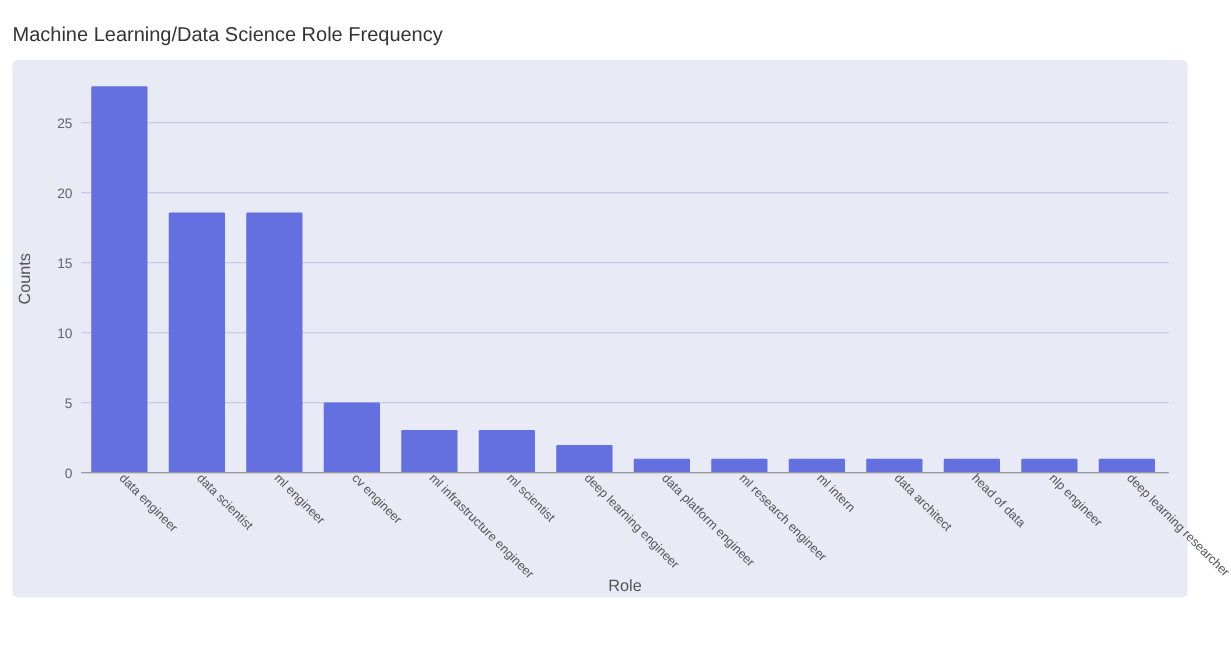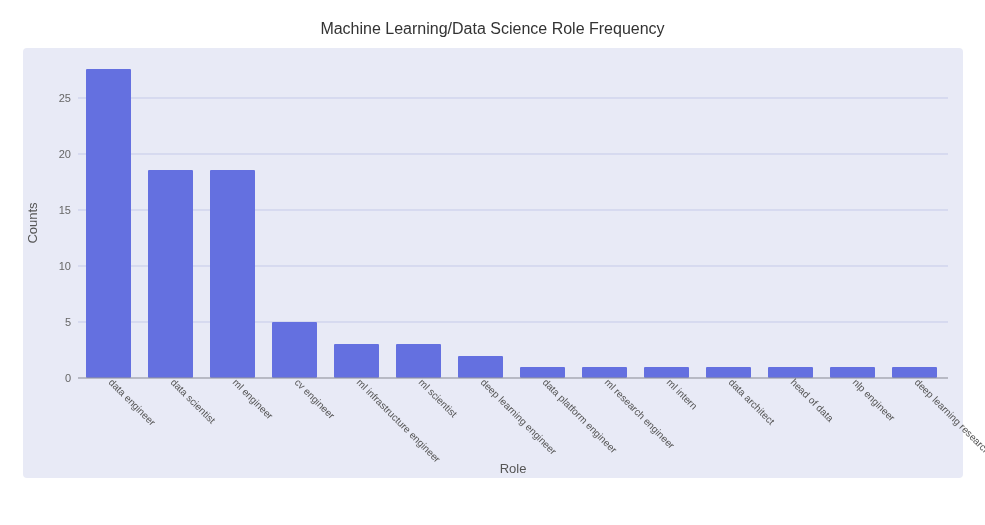--- a/index.html
+++ b/index.html
@@ -13,21 +13,21 @@
       align-items: center;
       justify-content: center;
     }
     .chart-container {
       width: 985px;
       height: 525px;
       background: #ffffff;
       position: relative;
       display: flex;
       flex-direction: column;
-      align-items: center;
+      align-items: flex-start;
       padding: 20px 10px 10px 10px;
     }
     .chart-title {
       font-size: 16px;
       color: #333;
       margin-bottom: 10px;
       font-weight: normal;
     }
   </style>
 </head>

